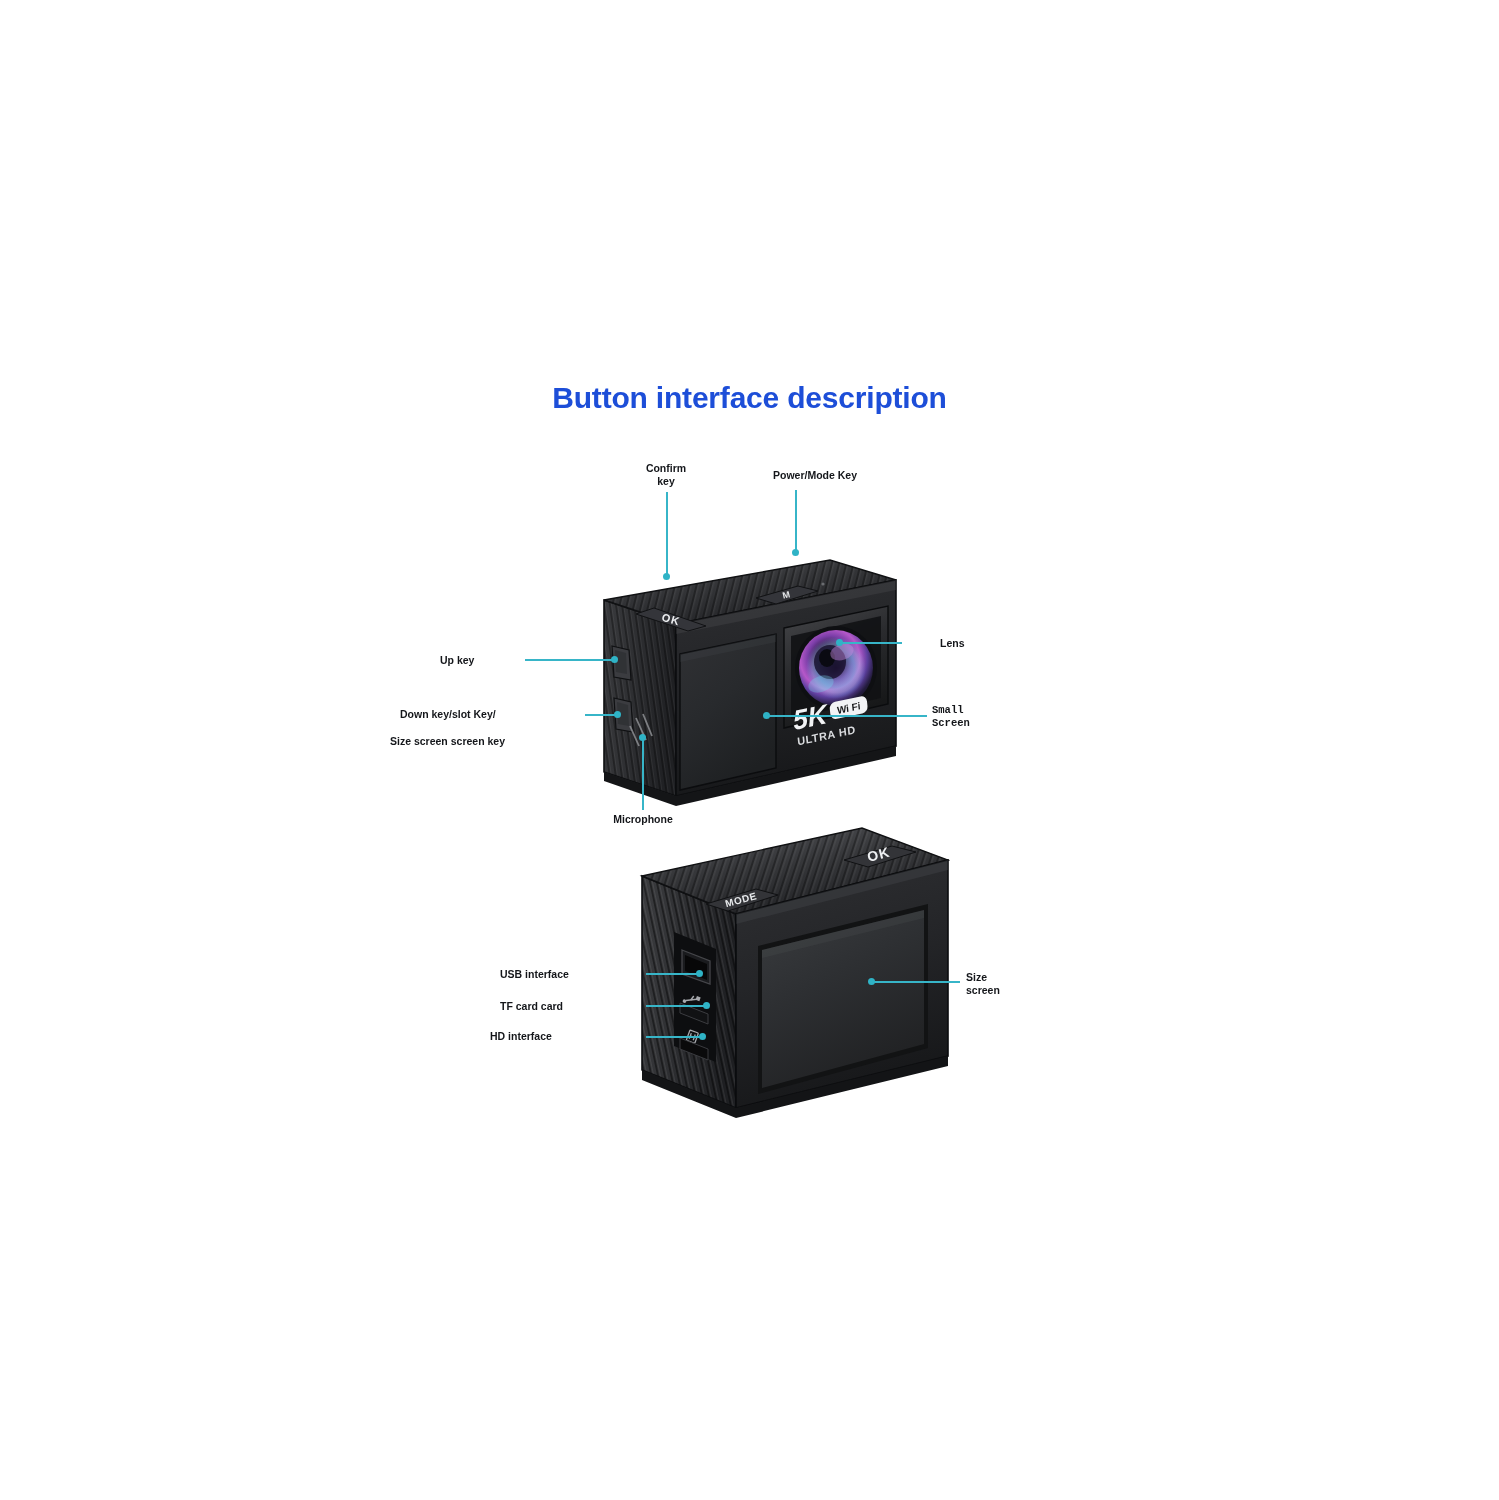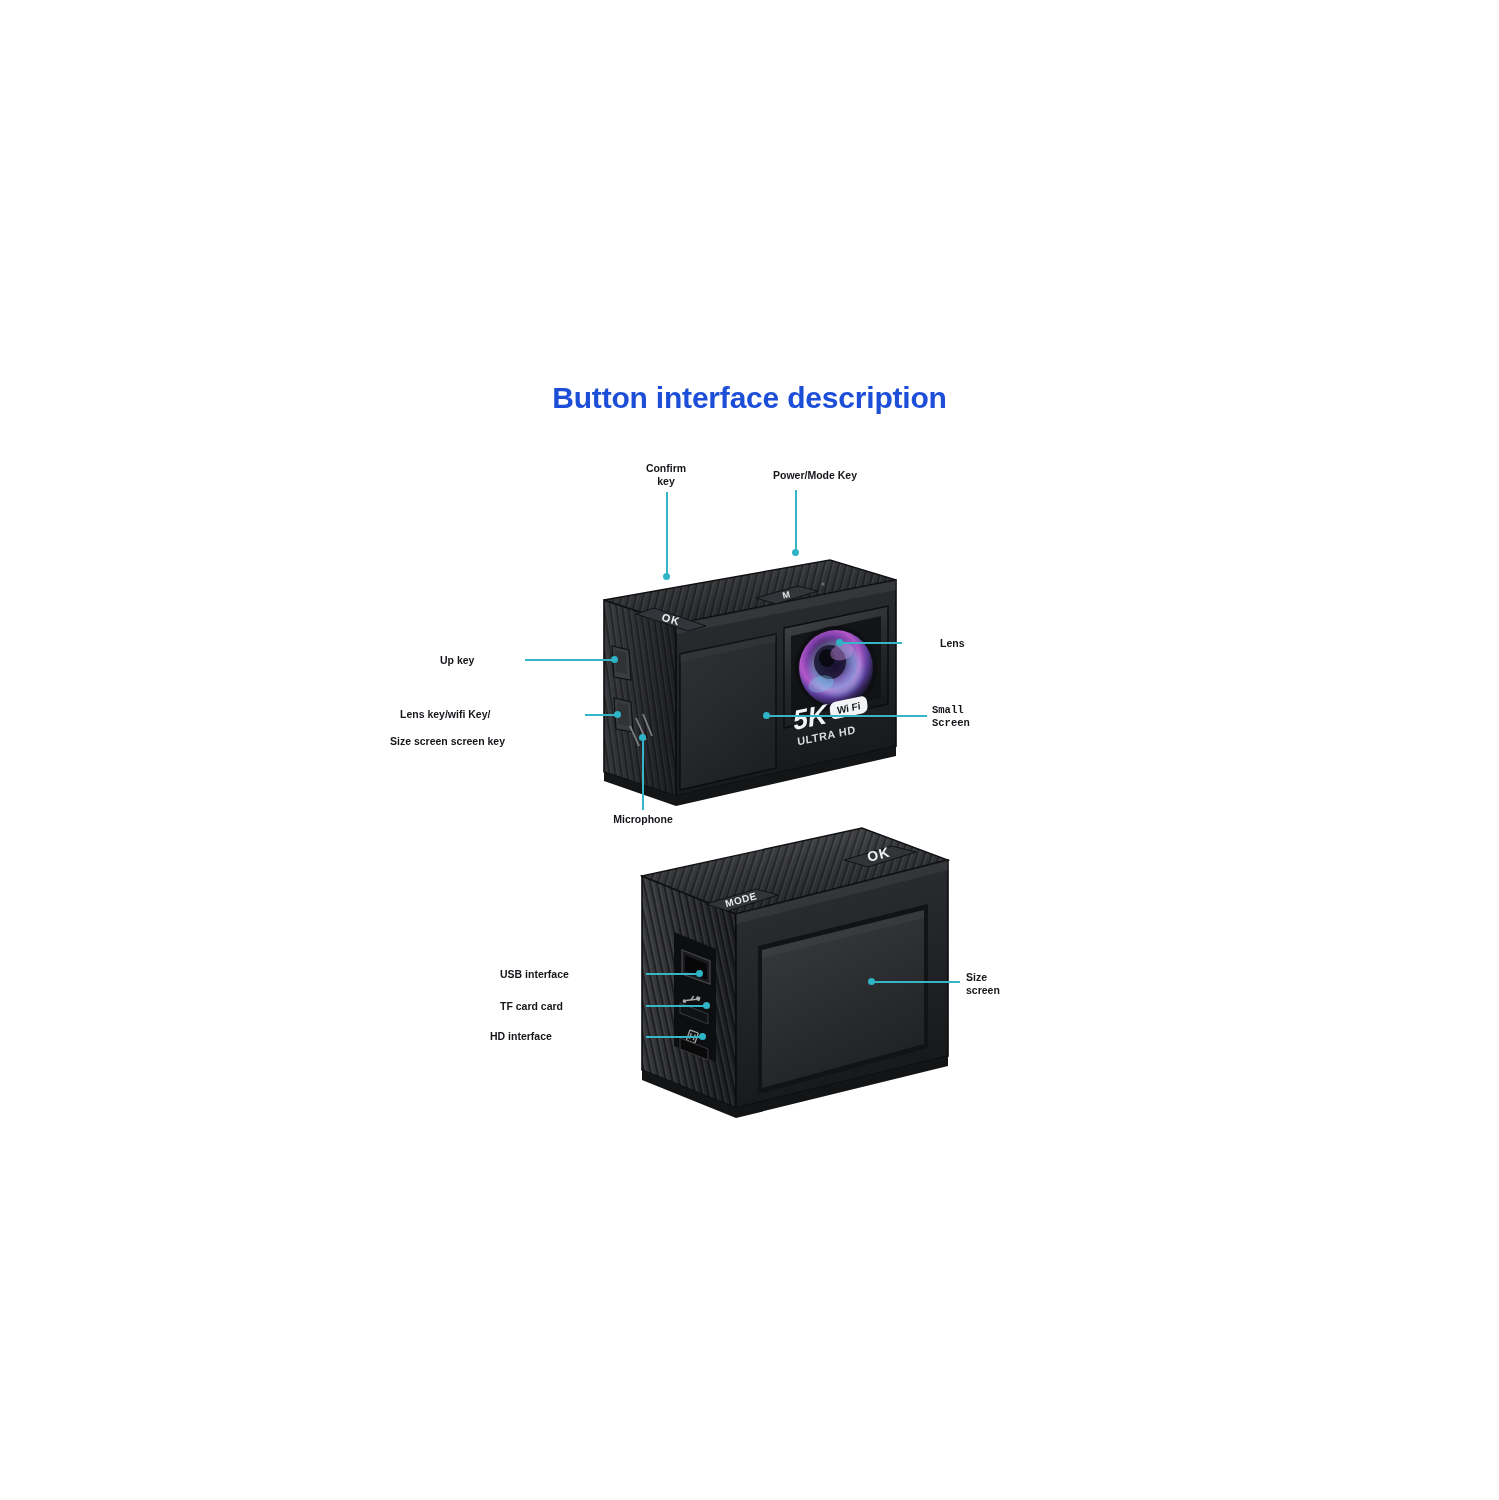--- a/index.html
+++ b/index.html
@@ -180,21 +180,21 @@
   <div class="lead v" style="left:795px;top:490px;height:62px;"></div>
   <div class="dot" style="left:792px;top:549px;"></div>
 
   <div class="label rt" style="left:440px;top:654px;width:75px;">
     <div>Up key</div>
   </div>
   <div class="lead h" style="left:525px;top:659px;width:90px;"></div>
   <div class="dot" style="left:611px;top:656px;"></div>
 
   <div class="label rt" style="left:400px;top:708px;width:180px;">
-    <div>Lens key/wifi Key/</div>
+    <div>Down key/slot Key/</div>
   </div>
   <div class="lead h" style="left:585px;top:714px;width:33px;"></div>
   <div class="dot" style="left:614px;top:711px;"></div>
 
   <div class="label rt" style="left:390px;top:735px;width:190px;">
     <div>Size screen screen key</div>
   </div>
 
   <div class="label ctr" style="left:598px;top:813px;width:90px;">
     <div>Microphone</div>

